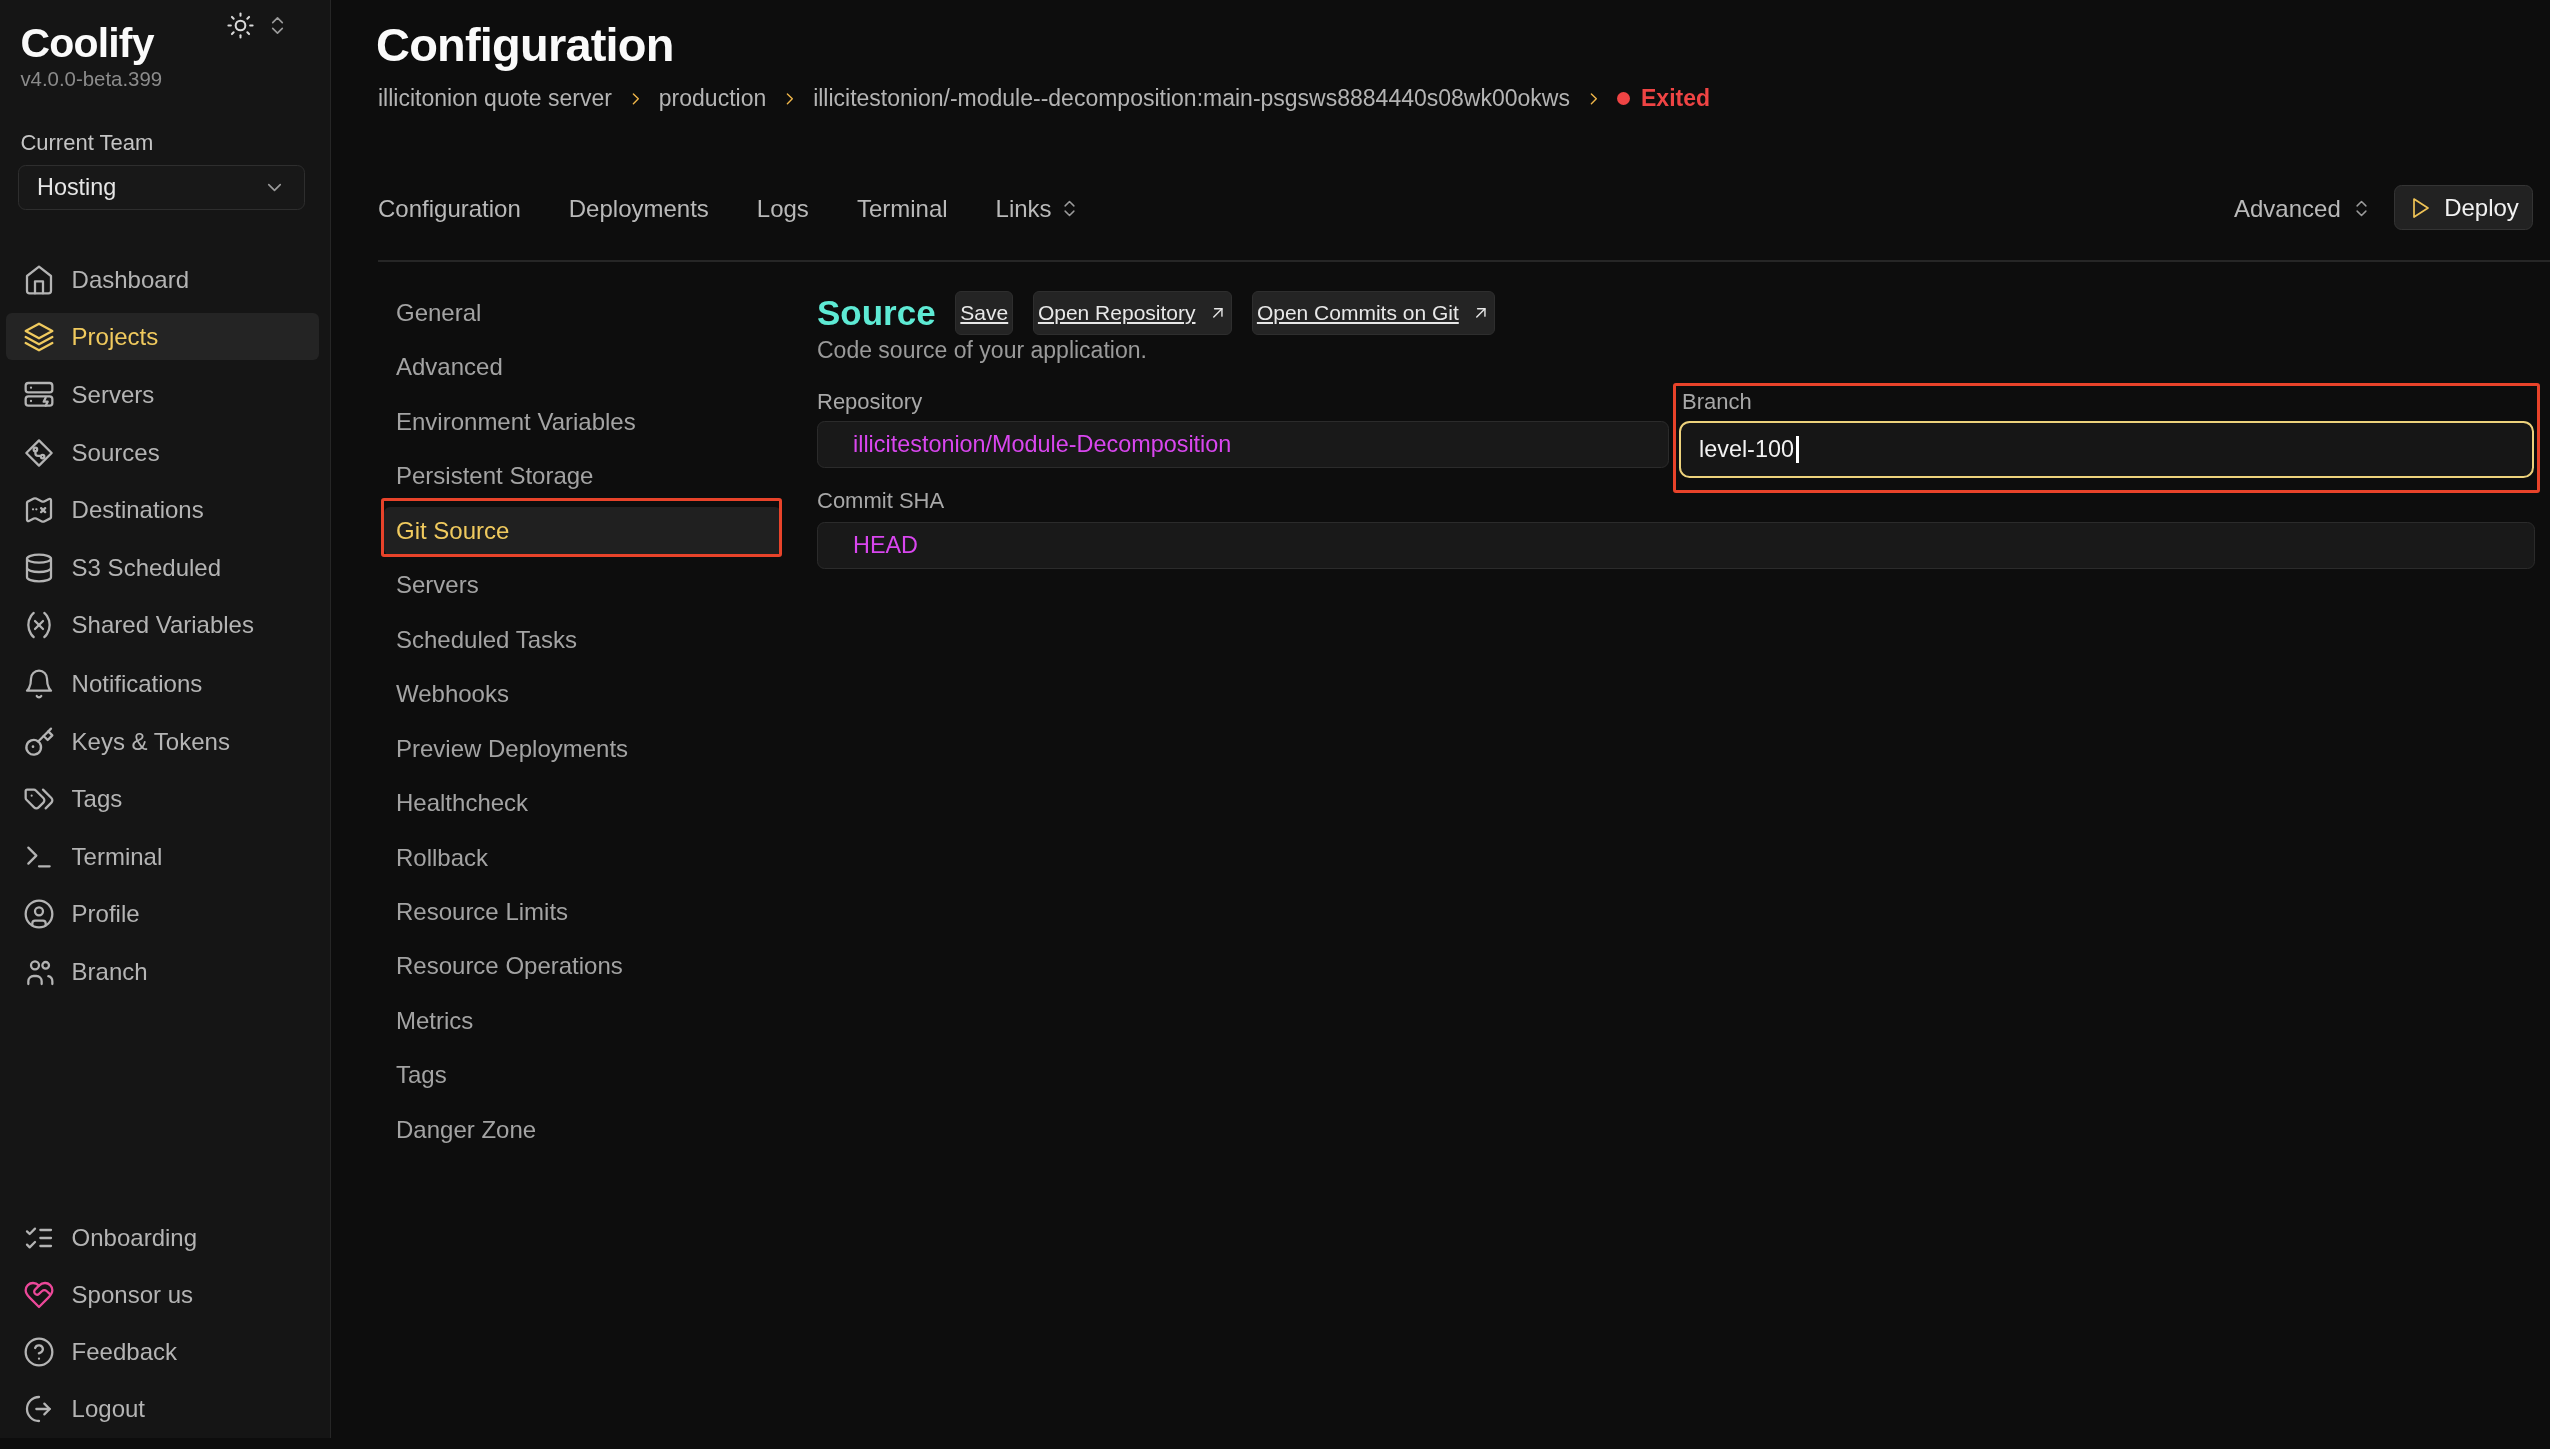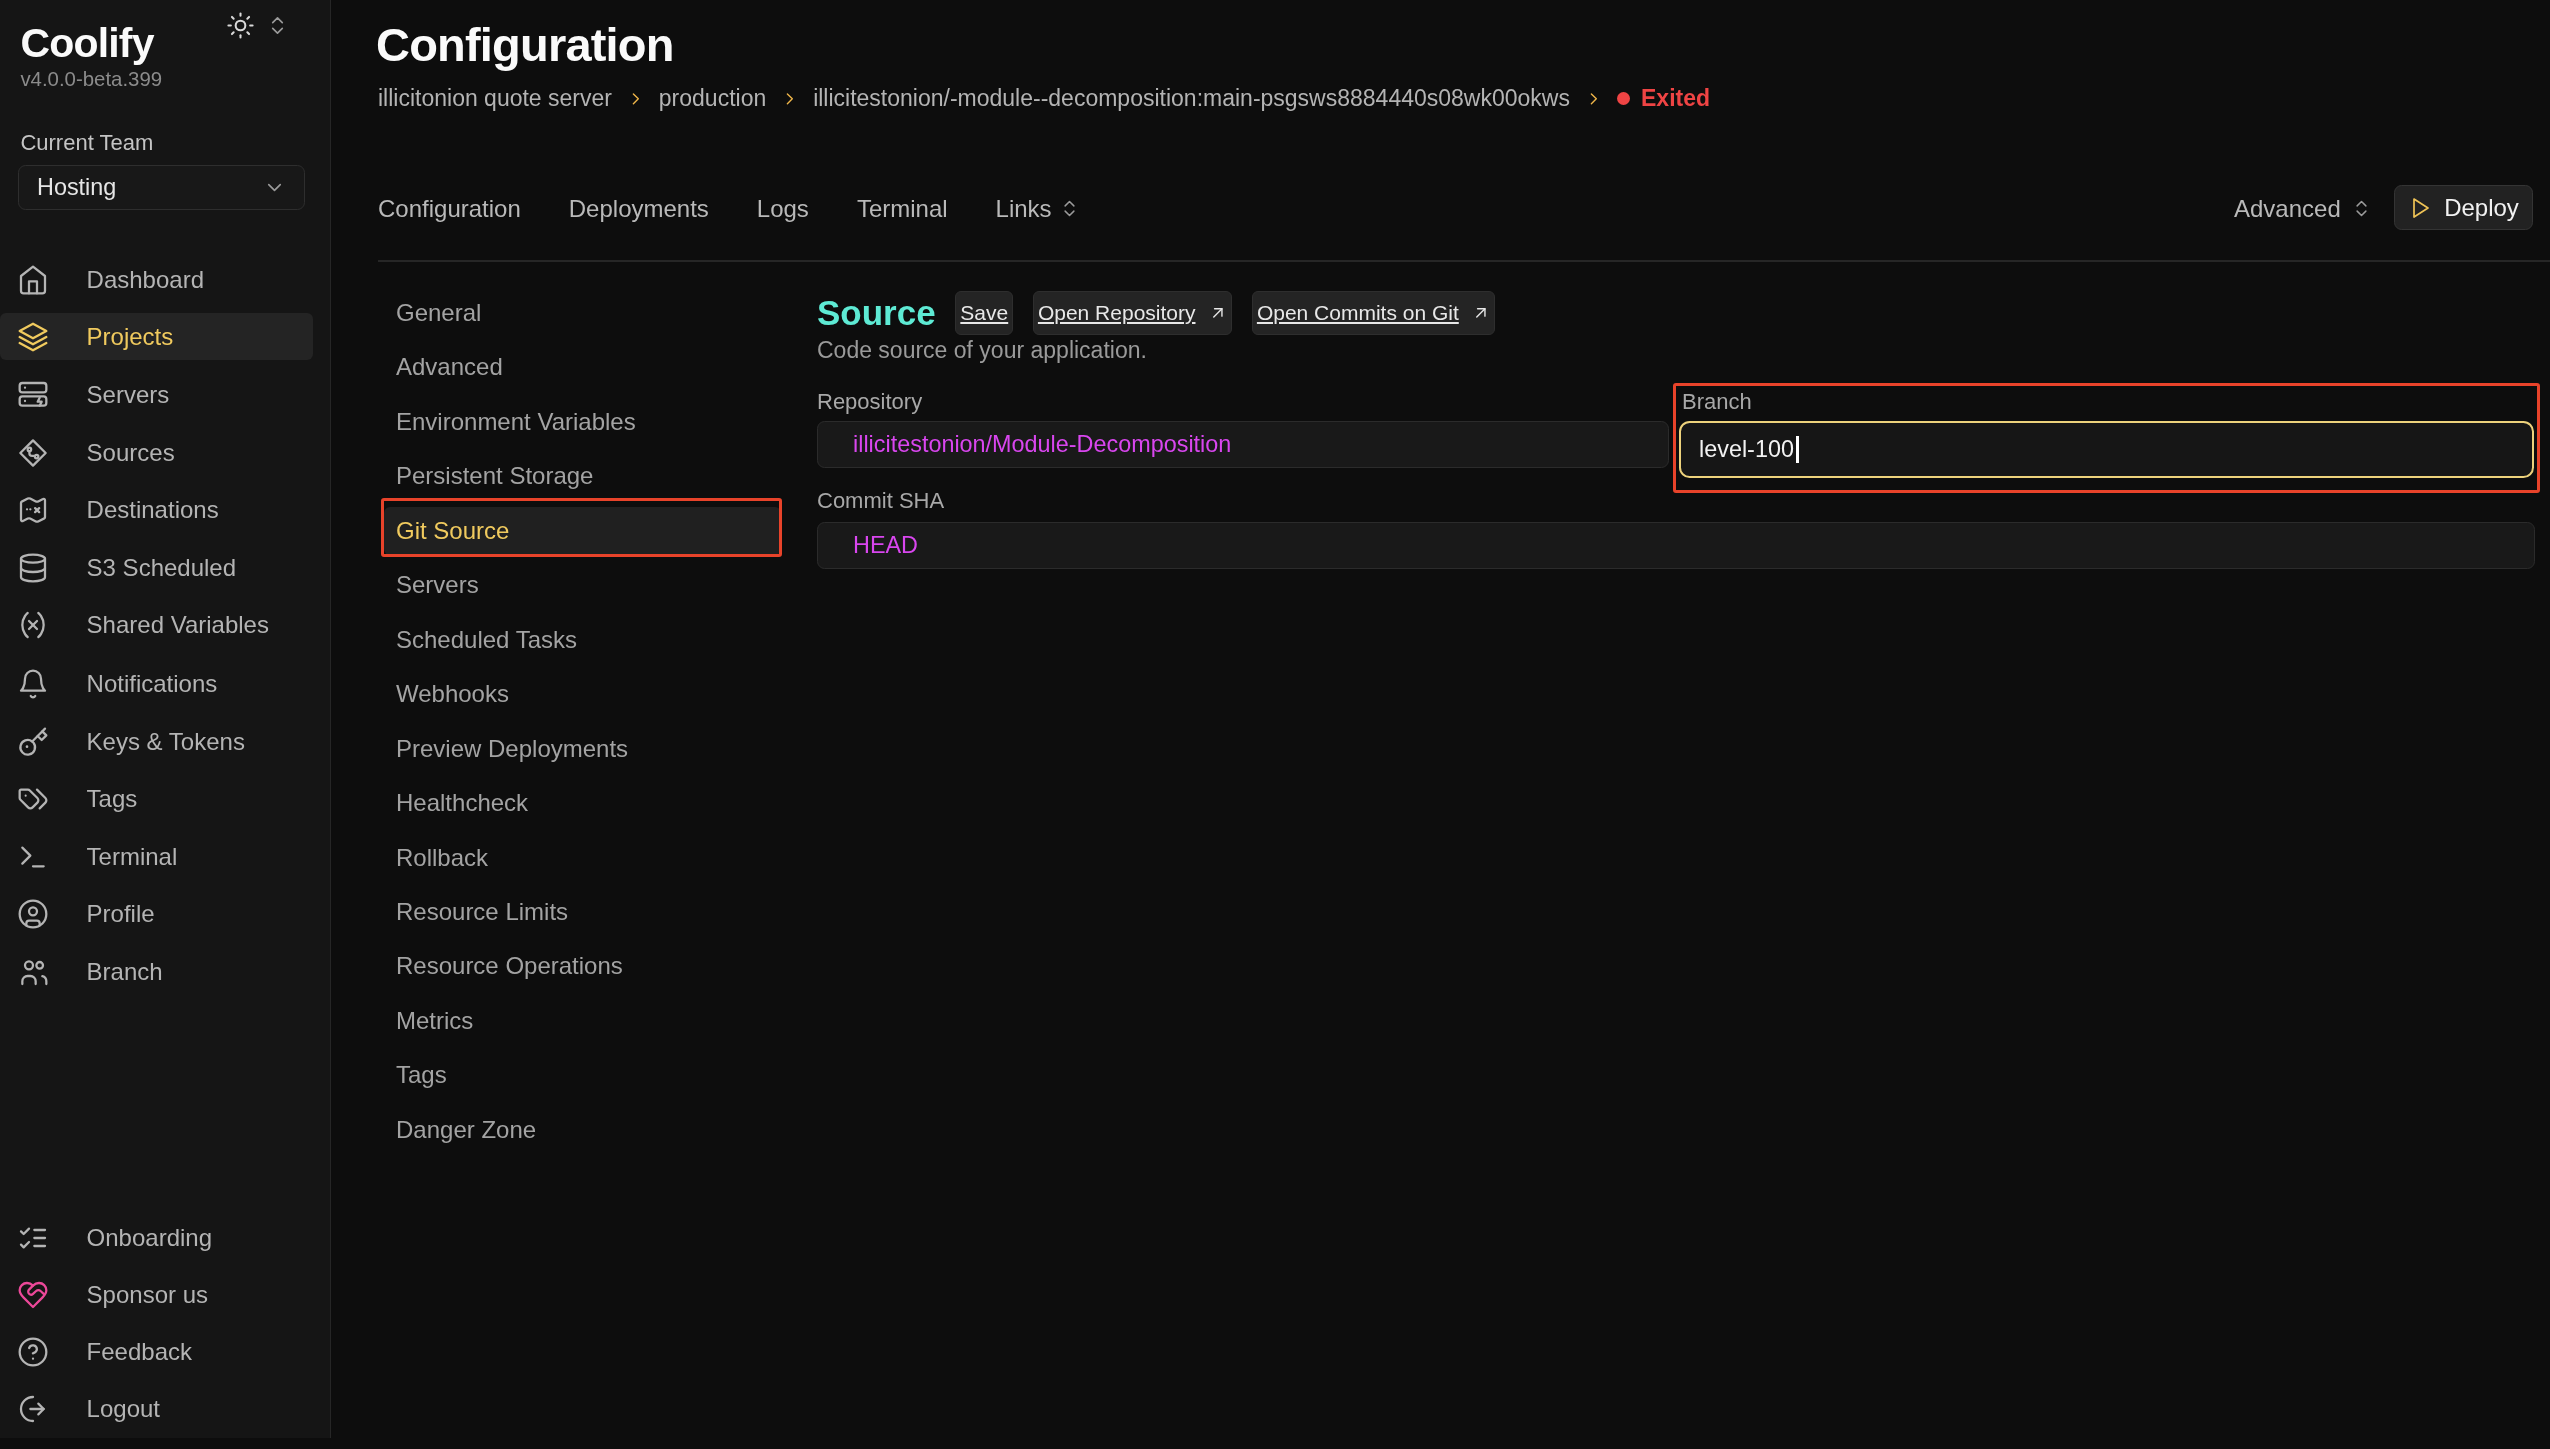--- a/index.html
+++ b/index.html
@@ -23,22 +23,22 @@
   .theme-sel { position:absolute; left:262px; top:9px; width:30px; height:33px; color:#9a9a9a; display:flex; align-items:center; justify-content:center; cursor:pointer; }
   .version { position:absolute; left:20.4px; top:68px; font-size:20.4px; color:#8b8b8b; }
   .team-label { position:absolute; left:20.4px; top:130px; font-size:22px; color:#c4c4c4; }
   .team-select {
     position:absolute; left:18px; top:165px; width:287px; height:45px;
     background:#181818; border:1.5px solid #2e2e2e; border-radius:7.6px;
     display:flex; align-items:center; padding:0 18px; font-size:23.4px; color:#e6e6e6; cursor:pointer;
   }
   .team-select .chev { margin-left:auto; color:#9a9a9a; }
   .side-item {
-    position:absolute; left:0; width:313px; height:47px;
-    display:flex; align-items:center; gap:38px; padding-left:16.6px;
+    position:absolute; left:6px; width:313px; height:47px;
+    display:flex; align-items:center; gap:17px; padding-left:16.6px;
     color:#b4b4b4; font-size:24px; border-radius:6px; cursor:pointer;
   }
   .side-item .ic { width:32px; height:32px; }
   .side-item.active { background:#242424; color:#f0ca5e; }
   .side-item.sponsor .ic { color:#ec4899; }
 
   
   .main { position:absolute; left:333px; top:0; right:0; bottom:0; }
   .page-title { position:absolute; left:43px; top:16.6px; font-size:47px; font-weight:bold; color:#fafafa; letter-spacing:-0.8px; }
   .breadcrumb { position:absolute; left:45px; top:85px; display:flex; align-items:center; gap:13.6px; font-size:23px; color:#b4b4b4; }

